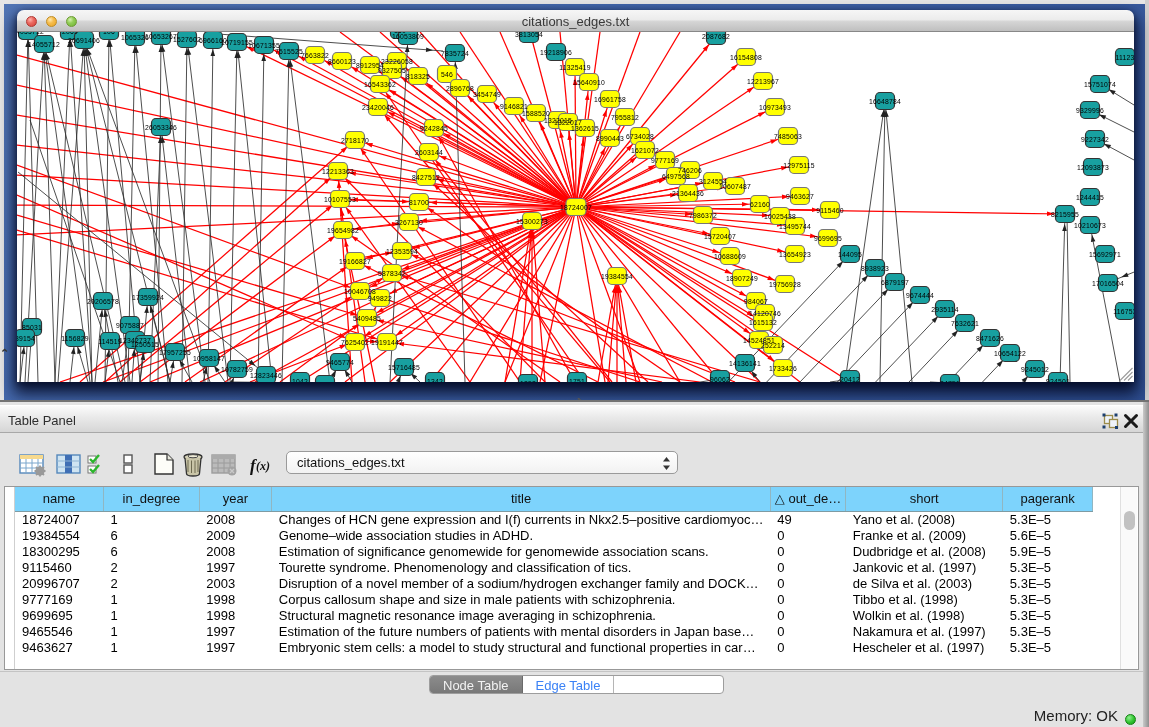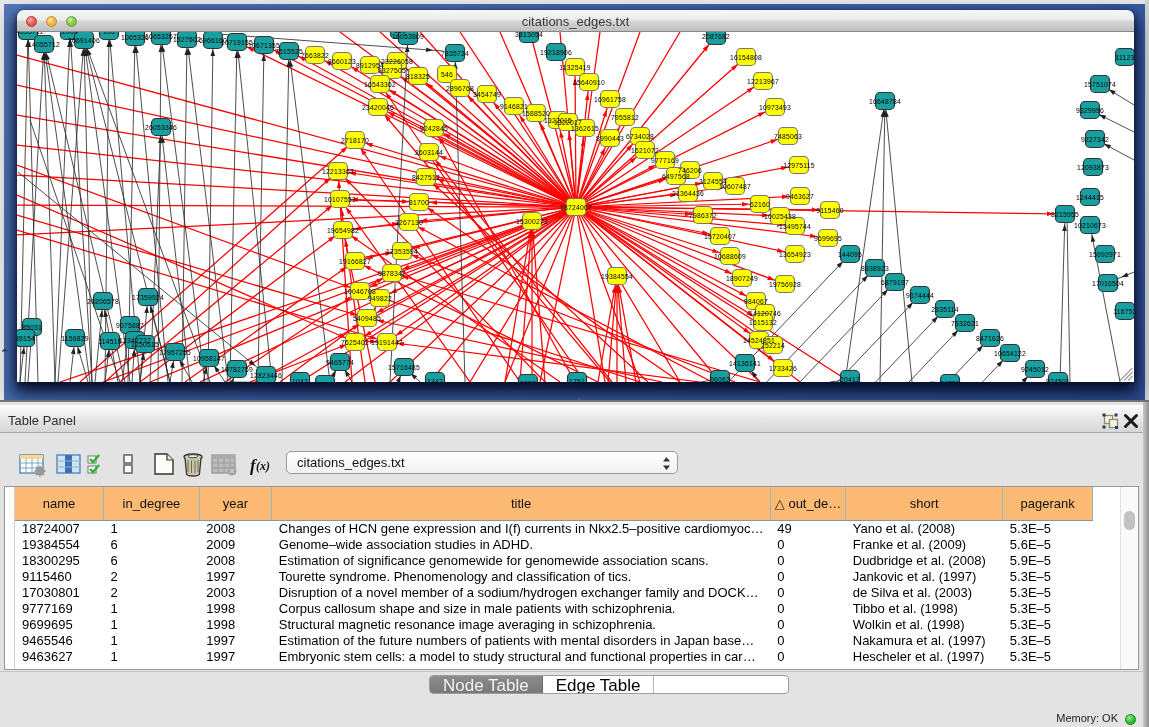--- a/index.html
+++ b/index.html
@@ -37,38 +37,38 @@
   .tp-icons { position:absolute; right:8px; top:6px; }
   .toolbar { position:absolute; left:0; top:32px; width:1149px; height:52px; }
   .combo { position:absolute; left:286px; top:17px; width:392px; height:23px;
     background:linear-gradient(#ffffff,#f2f2f2); border:1px solid #9a9a9a; border-radius:5px;
     font-size:13px; color:#111; line-height:21px; padding-left:10px; }
   .combo .arrows { position:absolute; right:5px; top:3px; }
 
   .tblwrap { position:absolute; left:4px; top:84px; width:1135px; height:184px;
     background:#fff; border:1px solid #989898; overflow:hidden; }
   table.grid { border-collapse:collapse; table-layout:fixed; width:1078px; font-size:13px; }
-  table.grid th { background:#fdba74; font-weight:normal; font-size:13px; color:#111;
-    border-right:1px solid #90b6c2; border-bottom:1px solid #7e9ba3; height:33px; padding:0;}
+  table.grid th { background:#7dd3fc; font-weight:normal; font-size:13px; color:#111;
+    border-right:1px solid #90b6c2; border-bottom:1px solid #7e9ba3; height:24px; padding:0;}
   table.grid td { height:16px; padding:0 0 0 7px; color:#000; white-space:nowrap; overflow:hidden; }
   col.w0{width:88px;} col.w1{width:95px;} col.w2{width:72px;} col.w3{width:495px;}
   col.w4{width:75px;} col.w5{width:156px;} col.w6{width:89px;}
   td.c5 { padding:0; }
   .rowhdr { position:absolute; left:0px; top:0px; width:10px; height:182px; background:#fff; border-right:1px solid #cfcfcf; }
   .vscroll { position:absolute; left:1115px; top:0px; width:17px; height:182px; background:#fafafa; border-left:1px solid #e0e0e0;}
   .vthumb { position:absolute; left:3px; top:24px; width:11px; height:19px; border-radius:6px; background:#c2c2c2; }
 
   .tabsrow { position:absolute; left:0; top:269px; width:1149px; height:58px; border-top:1px solid #c4c4c4; background:#e3e3e3;}
   .segs { position:absolute; left:429px; top:3px; height:19px; display:flex;
     border:1px solid #9d9d9d; border-radius:4px; overflow:hidden; background:#fff;
-    font-size:17px; }
-  .seg { padding:1px 13px 0 13px; line-height:17px; color:#000000; border-right:1px solid #b5b5b5;}
+    font-size:13px; }
+  .seg { padding:1px 13px 0 13px; line-height:17px; color:#3b82f6; border-right:1px solid #b5b5b5;}
   .seg.sel { background:linear-gradient(#8c8c8c,#787878); color:#f2f2f2; border-right:1px solid #6a6a6a;}
   .seg:last-child { border-right:none;margin-top:48px; }
-  .status { position:absolute; right:31px; bottom:5px; font-size:11px; color:#222; }
+  .status { position:absolute; right:31px; bottom:5px; font-size:15px; color:#222; }
   .greendot { position:absolute; right:13px; bottom:4px; width:11px; height:11px; border-radius:50%;
      background:radial-gradient(circle at 35% 30%, #8ef08e 0%, #2fc32f 55%, #17a017 100%); border:1px solid #128012;}
 </style>
 </head>
 <body>
   <div class="netpanel"></div>
   <div class="rightstrip-top"></div>
   <div class="win">
     <div class="titlebar">
       <div class="tl r"></div>
@@ -928,21 +928,21 @@
 <tr>
               <td class="c0">9115460</td>
               <td class="c1">2</td>
               <td class="c2">1997</td>
               <td class="c3">Tourette syndrome. Phenomenology and classification of tics.</td>
               <td class="c4">0</td>
               <td class="c5">Jankovic et al. (1997)</td>
               <td class="c6">5.3E–5</td>
             </tr>
 <tr>
-              <td class="c0">17030801</td>
+              <td class="c0">20996707</td>
               <td class="c1">2</td>
               <td class="c2">2003</td>
               <td class="c3">Disruption of a novel member of a sodium/hydrogen exchanger family and DOCK…</td>
               <td class="c4">0</td>
               <td class="c5">de Silva et al. (2003)</td>
               <td class="c6">5.3E–5</td>
             </tr>
 <tr>
               <td class="c0">9777169</td>
               <td class="c1">1</td>

